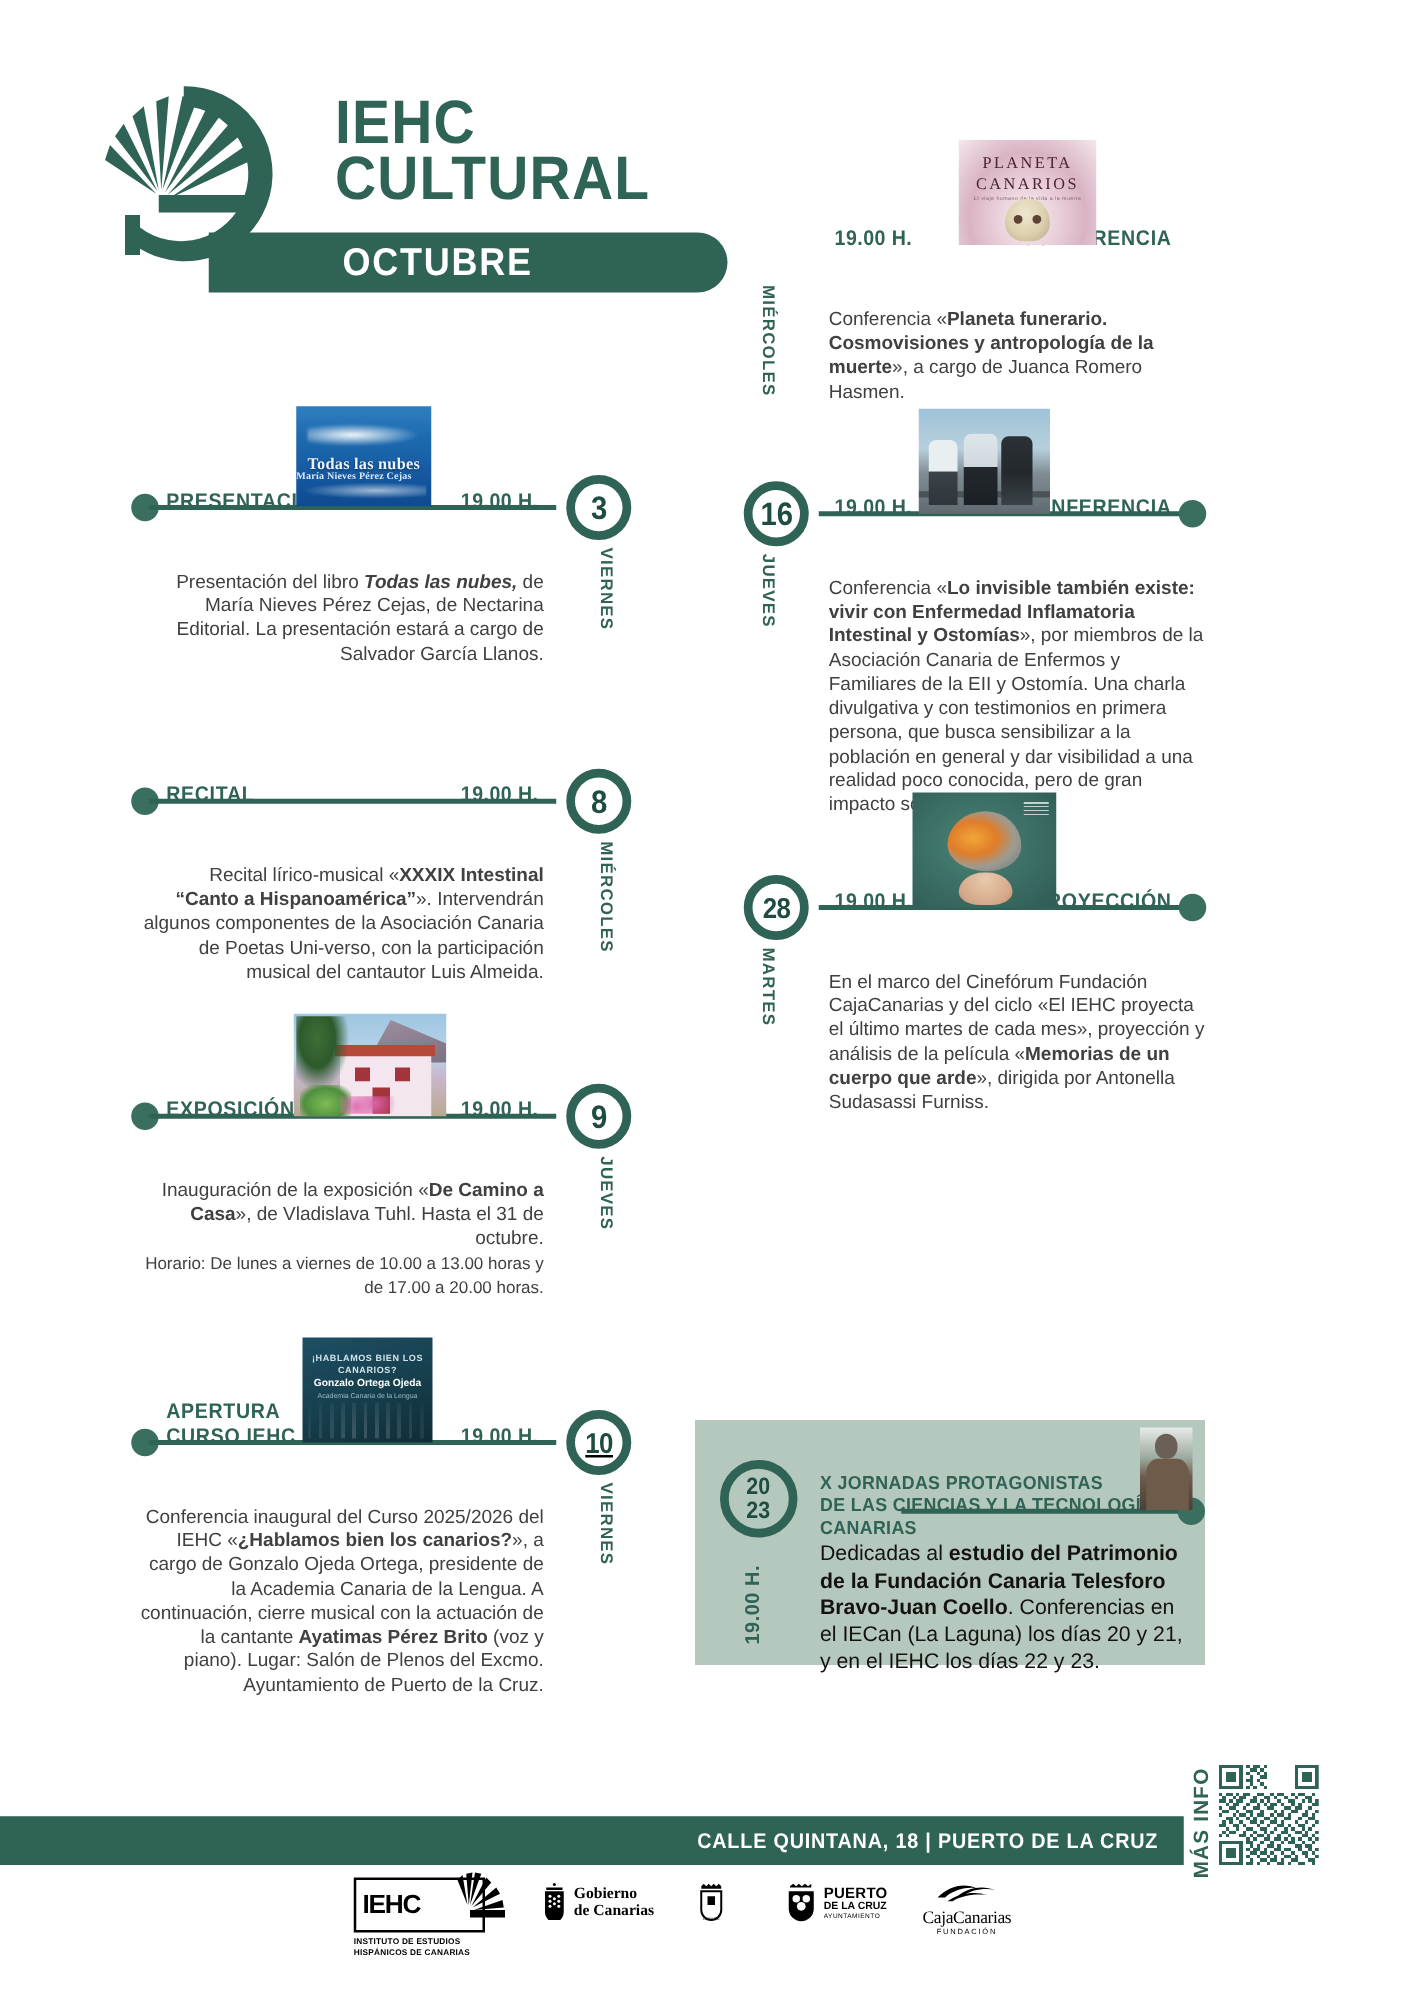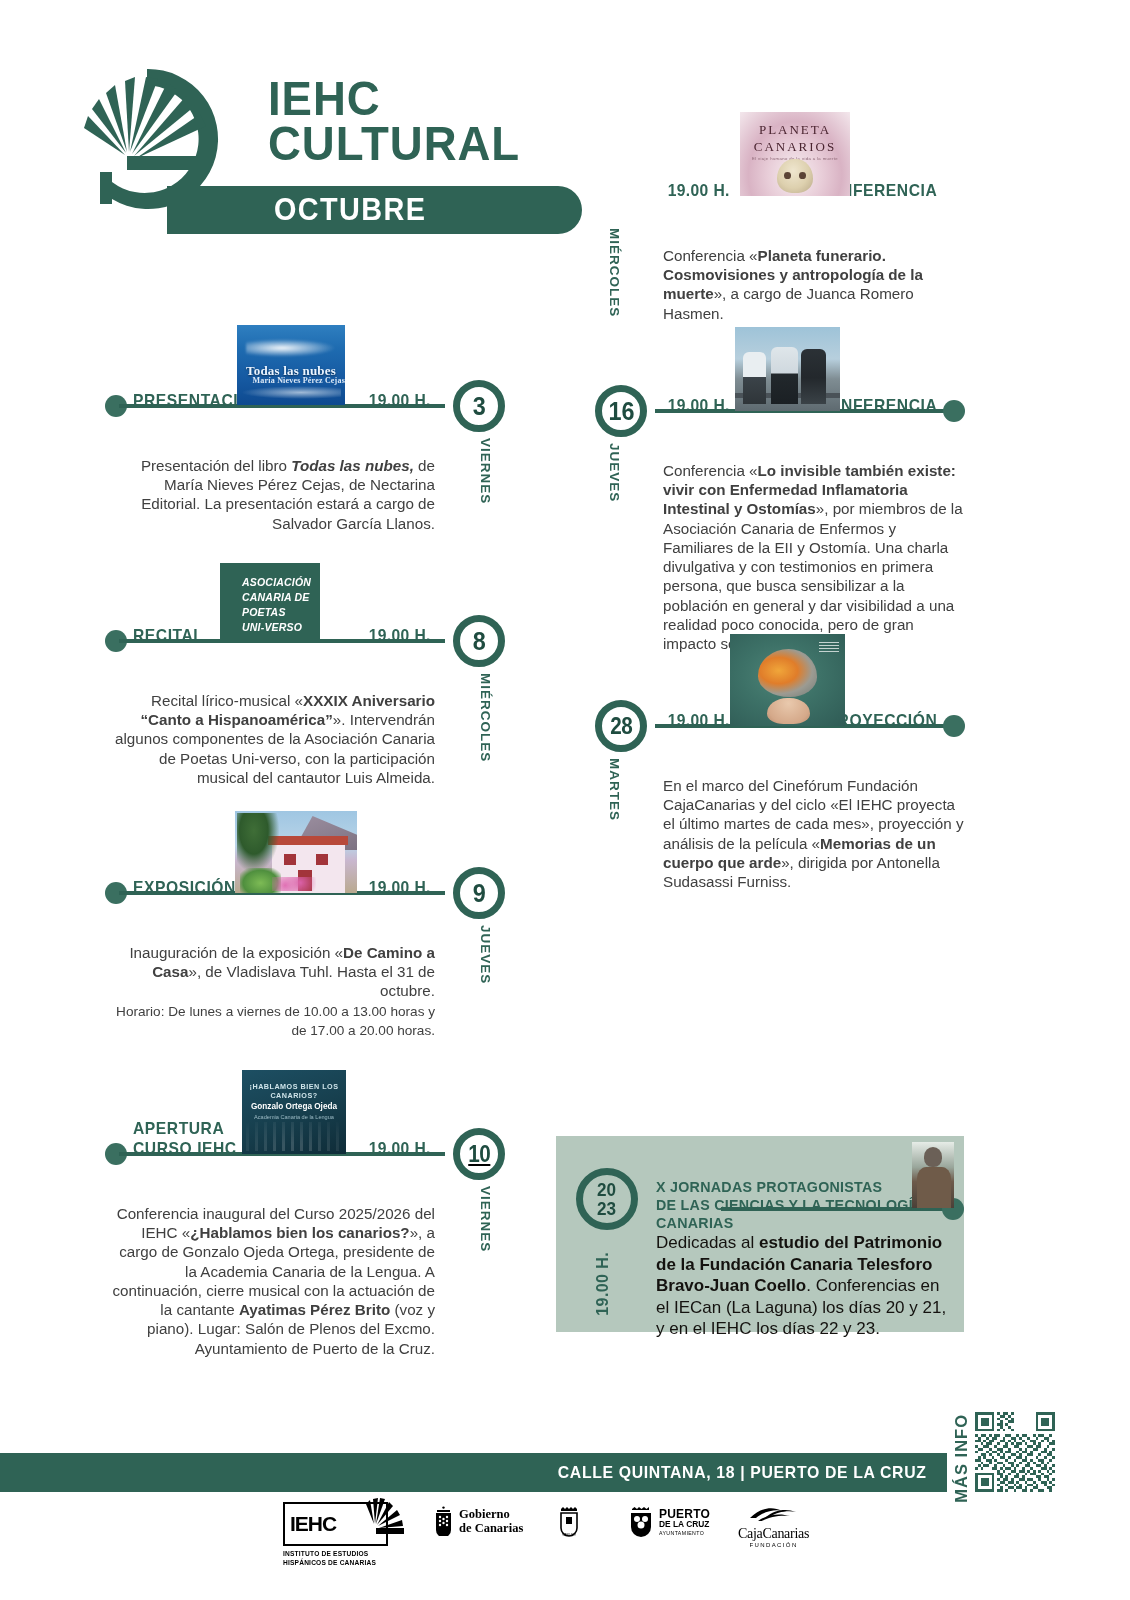--- a/index.html
+++ b/index.html
@@ -98,21 +98,21 @@
   .th-nubes::after {
     content:""; position:absolute; left:4%; bottom:8%; width:92%; height:16%;
     background: radial-gradient(ellipse at 60% 50%, rgba(255,255,255,.6) 0%, rgba(255,255,255,0) 70%);
   }
   .th-nubes .t1 {
     position:absolute; left:0; right:0; top:47%; text-align:center;
     color:#eaf4ff; font-family:"Liberation Serif", serif; font-weight:bold;
     font-size:13px; text-shadow:0 1px 2px rgba(0,0,0,.5); letter-spacing:.2px;
   }
   .th-nubes .t2 {
-    position:absolute; left:0; right:0; top:64%; text-align:right;
+    position:absolute; left:0; right:0; top:64%; text-align:left;
     color:#dce9f7; font-family:"Liberation Serif", serif; font-weight:bold;
     font-size:8px; letter-spacing:.2px;
   }
 
   .th-poetas {
     background:#2f6355; position:relative;
   }
   .th-poetas .lines {
     position:absolute; left:22%; top:16%; color:#ffffff;
     font-size:10.5px; font-weight:bold; font-style:italic; line-height:1.42;
@@ -181,20 +181,21 @@
     background:
       repeating-linear-gradient(90deg, rgba(255,255,255,.16) 0 3px, rgba(255,255,255,0) 3px 9px);
     -webkit-mask-image: radial-gradient(ellipse at 50% 100%, #000 20%, rgba(0,0,0,.4) 70%, transparent 100%);
             mask-image: radial-gradient(ellipse at 50% 100%, #000 20%, rgba(0,0,0,.4) 70%, transparent 100%);
   }
 
   .th-planeta {
     position:relative;
     background: radial-gradient(ellipse at 50% 75%, #f7eef1 0%, #e8cdd8 35%, #d9b3c4 60%, #f3e7ec 100%);
     overflow:hidden;
+    margin-left:27px;
   }
   .th-planeta .pt1 {
     position:absolute; left:0; right:0; top:12%; text-align:center;
     font-family:"Liberation Serif", serif; color:#4a2430; font-size:13px; letter-spacing:2px;
   }
   .th-planeta .pt2 {
     position:absolute; left:0; right:0; top:32%; text-align:center;
     font-family:"Liberation Serif", serif; color:#4a2430; font-size:13px; letter-spacing:2px;
   }
   .th-planeta .pt3 {
@@ -391,27 +392,21 @@
     <div class="rail">
       <div class="rail-dot" style="left:0;"></div>
       <div class="rail-line" style="left:14px; right:60px;"></div>
       <div class="daycircle" style="right:0;">
         <span>8</span>
       </div>
     </div>
     <div class="weekday" style="right:12px; top:58px;">MIÉRCOLES</div>
     <div class="kicker left" style="left:28px; top:11px;">RECITAL</div>
     <div class="hour" style="right:72px; top:11px;">19.00 H.</div>
-    <div class="thumb th-poetas" style="left:115px; top:-52px; width:100px; height:77px;">
-      <div class="lines" style="white-space:pre-line;">ASOCIACIÓN
-CANARIA DE
-POETAS
-UNI-VERSO</div>
-    </div>
-    <div class="desc ta-right" style="left:10px; top:52px; width:320px;">Recital lírico-musical «<b>XXXIX Aniversario “Canto a Hispanoamérica”</b>». Intervendrán algunos componentes de la Asociación Canaria de Poetas Uni-verso, con la participación  musical del cantautor Luis Almeida.</div>
+    <div class="desc ta-right" style="left:10px; top:52px; width:320px;">Recital lírico-musical «<b>XXXIX Intestinal “Canto a Hispanoamérica”</b>». Intervendrán algunos componentes de la Asociación Canaria de Poetas Uni-verso, con la participación  musical del cantautor Luis Almeida.</div>
   </div>
 
   <div class="event" style="left:105px; top:867px; width:400px;">
     <div class="rail">
       <div class="rail-dot" style="left:0;"></div>
       <div class="rail-line" style="left:14px; right:60px;"></div>
       <div class="daycircle" style="right:0;">
         <span>9</span>
       </div>
     </div>

